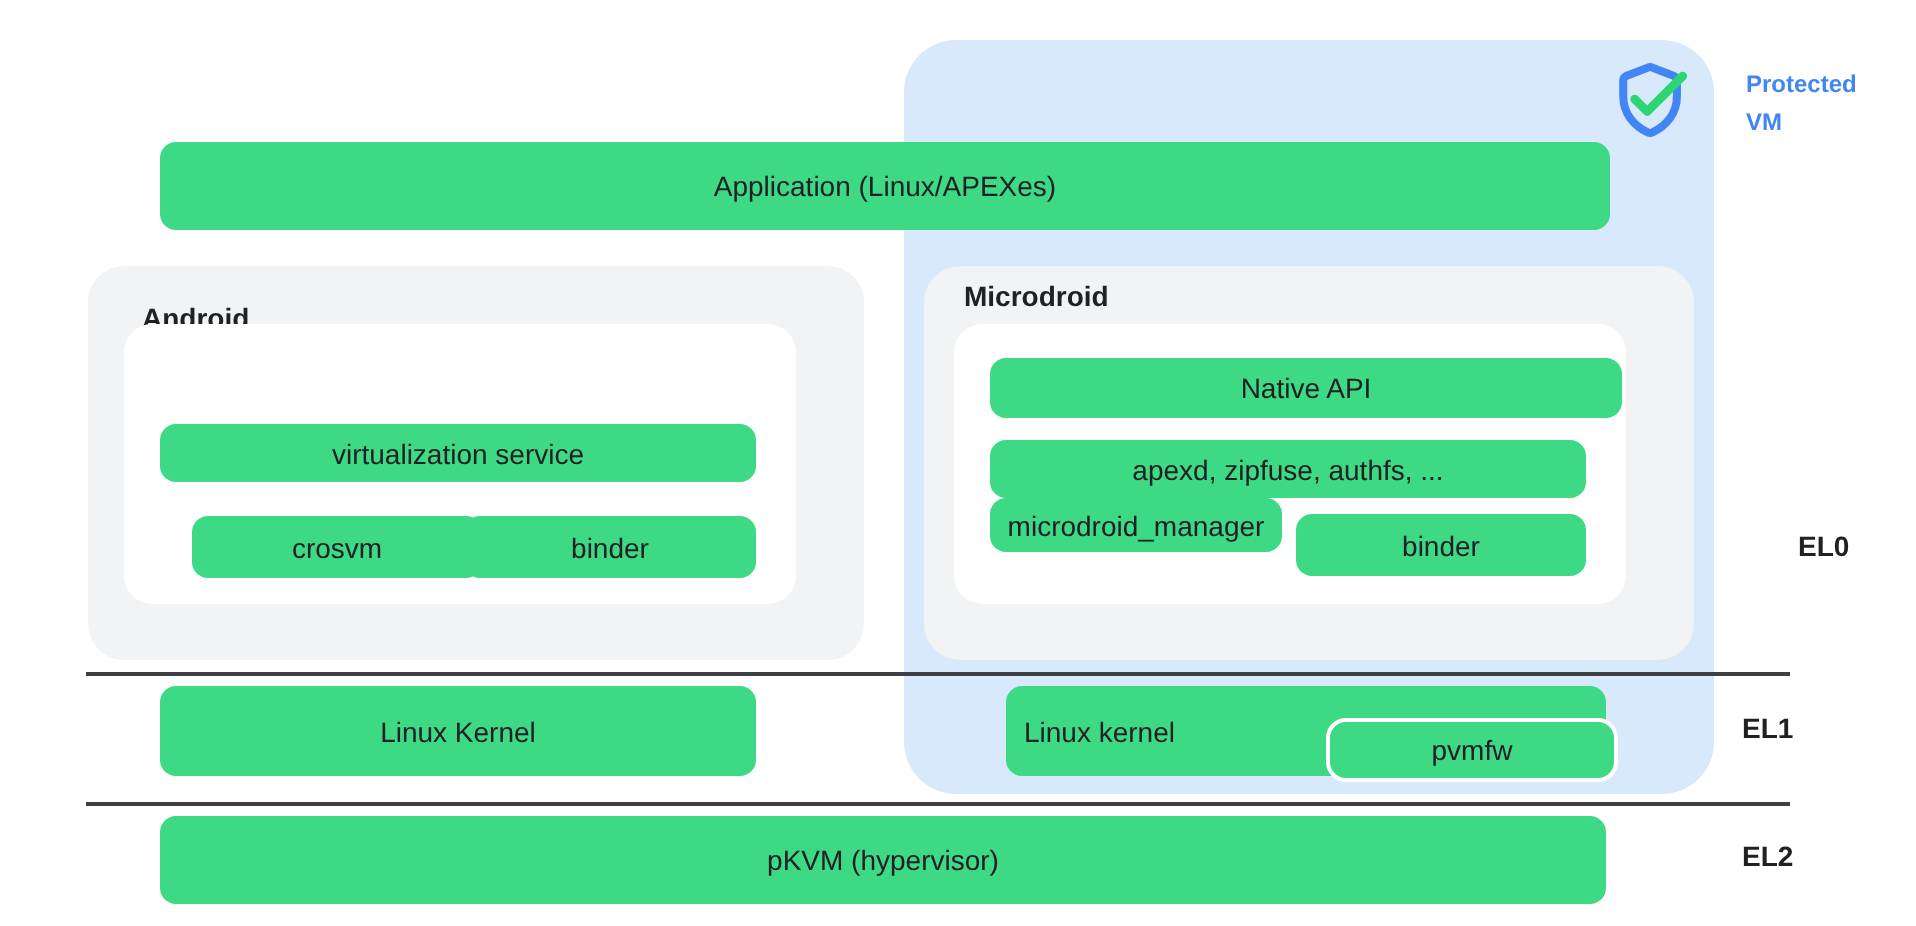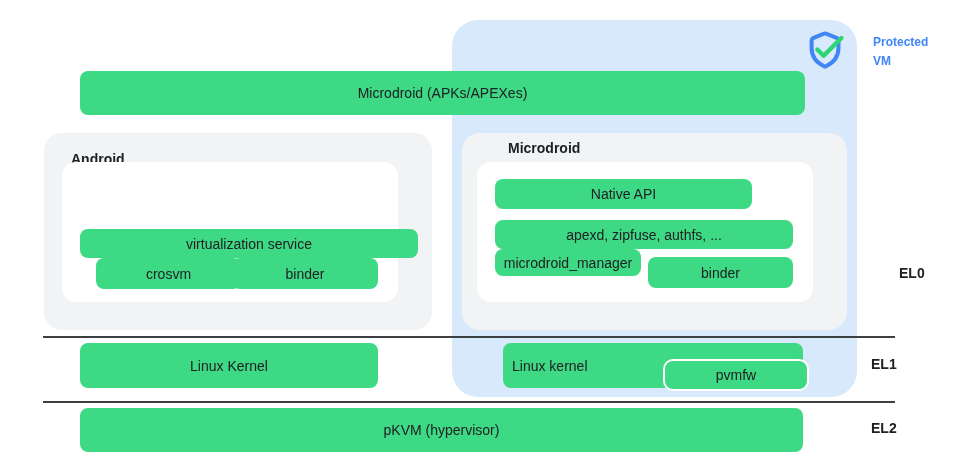--- a/index.html
+++ b/index.html
@@ -76,40 +76,40 @@
   <div class="abs" style="left:803px;top:27px;width:46px;height:46px;">
     <svg width="46" height="46" viewBox="0 0 48 48" fill="none">
       <path d="M22 7 L10.5 11.5 C9.5 12 9 12.8 9 14 V22 C9 31 14.5 37.5 22 41 C22.7 41.3 23.3 41.3 24 41 C31.5 37.5 37 31 37 22 V14 C37 12.8 36.5 12 35.5 11.5 L24 7 C23.3 6.7 22.7 6.7 22 7 Z" stroke="var(--blue,#4285f4)" stroke-width="4.2" stroke-linejoin="round" fill="none"></path>
       <path d="M15 23.5 L21.5 30 L40 11.5" stroke="var(--check-green,#2ed573)" stroke-width="4.6" stroke-linecap="round" stroke-linejoin="round" fill="none"></path>
     </svg>
   </div>
 
   <div class="abs pvm-label" style="left:873px;top:33px;width:76px;">Protected VM</div>
 
   <div class="abs bar" style="left:80px;top:71px;width:725px;height:44px;">
-    <span>Microdroid (APKs/APEXes)</span>
+    <span>Application (Linux/APEXes)</span>
   </div>
 
   <div class="abs panel" style="left:44px;top:133px;width:388px;height:197px;"></div>
   <div class="abs panel-title" style="left:71px;top:140px;margin-top:11px;">Android</div>
   <div class="abs inner-white" style="left:62px;top:162px;width:336px;height:140px;"></div>
-  <div class="abs bar" style="left:80px;top:229px;width:338px;height:29px;">
+  <div class="abs bar" style="left:80px;top:212px;width:298px;height:29px;">
     <span>virtualization service</span>
   </div>
   <div class="abs bar" style="left:80px;top:258px;width:145px;height:31px;margin-left:16px;">
     <span>crosvm</span>
   </div>
   <div class="abs bar" style="left:232px;top:258px;width:146px;height:31px;">
     <span>binder</span>
   </div>
 
   <div class="abs panel" style="left:462px;top:133px;width:385px;height:197px;"></div>
-  <div class="abs panel-title" style="left:508px;top:140px;">Microdroid</div>
+  <div class="abs panel-title" style="left:482px;top:140px;">Microdroid</div>
   <div class="abs inner-white" style="left:477px;top:162px;width:336px;height:140px;"></div>
-  <div class="abs bar" style="left:495px;top:179px;width:257px;height:30px;">
+  <div class="abs bar" style="left:495px;top:179px;width:316px;height:30px;">
     <span>Native API</span>
   </div>
   <div class="abs bar" style="left:495px;top:220px;width:298px;height:29px;">
     <span>apexd, zipfuse, authfs, ...</span>
   </div>
   <div class="abs bar" style="left:495px;top:249px;width:146px;height:27px;">
     <span>microdroid_manager</span>
   </div>
   <div class="abs bar" style="left:648px;top:257px;width:145px;height:31px;">
     <span>binder</span>

